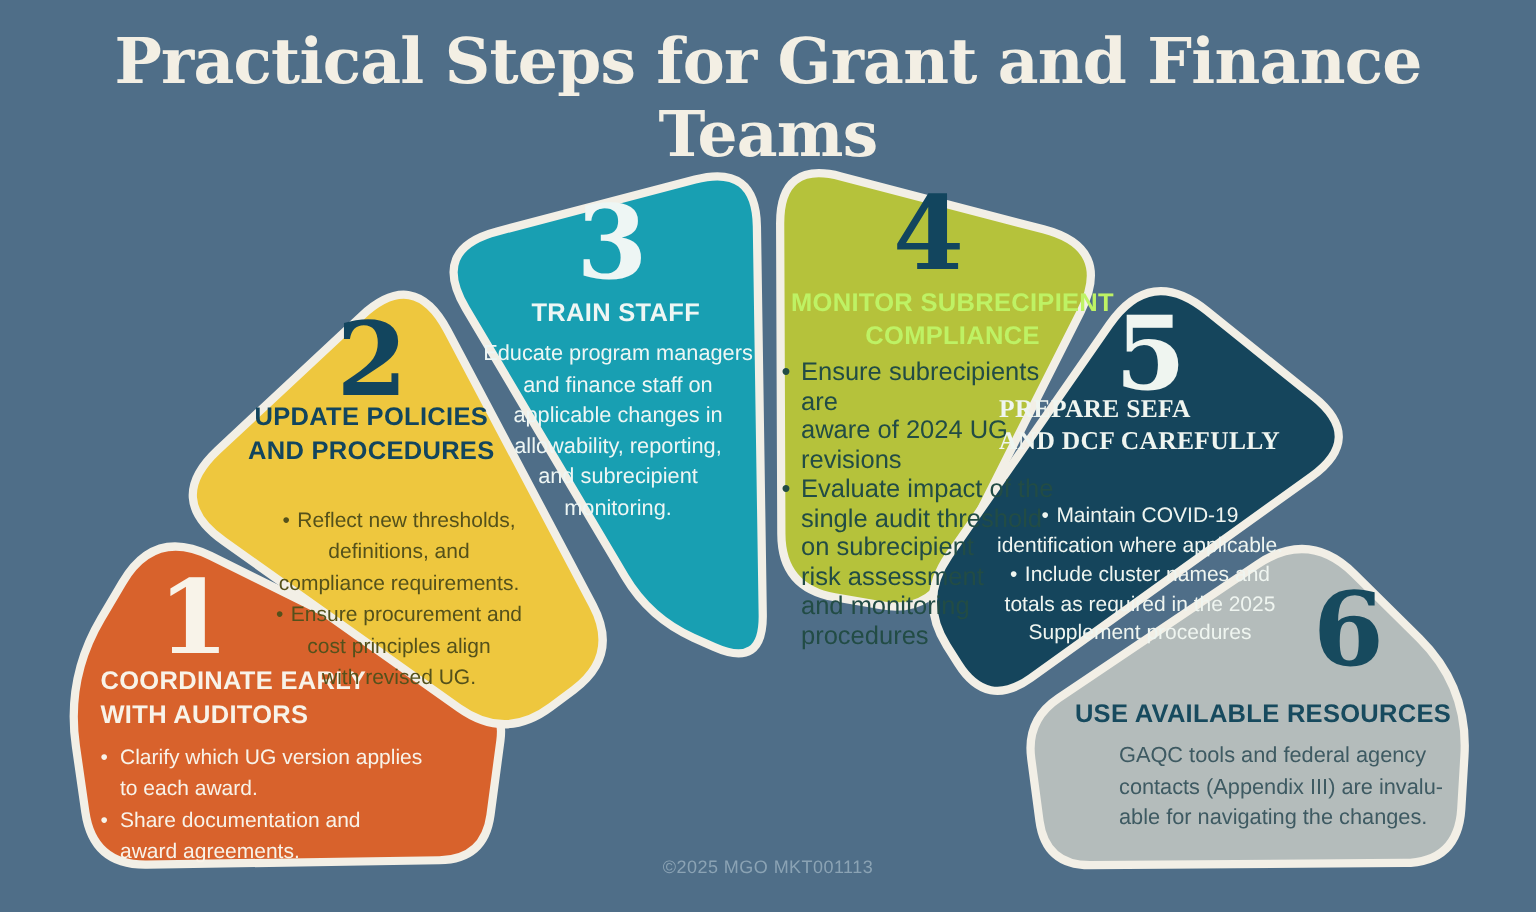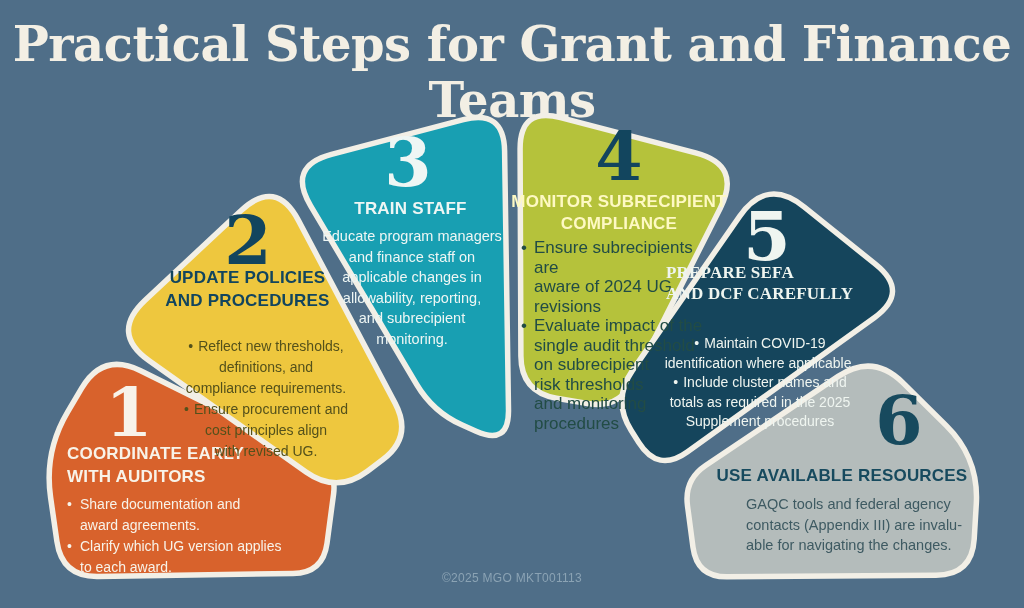--- a/index.html
+++ b/index.html
@@ -6,21 +6,21 @@
   #canvas{
     position:relative;width:1024px;height:608px;overflow:hidden;
     background:#4f6e88;
     font-family:"Liberation Sans",sans-serif;
   }
   svg.shapes{position:absolute;left:0;top:0;width:1024px;height:608px;}
   svg.shapes path{stroke:#f2efe6;stroke-width:5.5;stroke-linejoin:round;}
   .abs{position:absolute;white-space:pre-line;}
   .main-title{
     left:0;top:16px;width:1024px;text-align:center;
-    font-family:"DejaVu Serif",serif;font-weight:bold;font-size:48px;
+    font-family:"DejaVu Serif",serif;font-weight:bold;font-size:42px;
     letter-spacing:-0.5px;color:#f3efe4;
   }
   .num{
     font-family:"DejaVu Serif",serif;font-weight:bold;font-size:68px;line-height:1;
     text-align:center;
   }
   .seg-title{font-weight:bold;font-size:17px;line-height:23px;letter-spacing:.2px;}
   .seg-body{font-size:14px;line-height:21px;}
   .bi{position:relative;padding-left:13px;}
   .bi::before{content:"\2022";position:absolute;left:0;top:0;}
@@ -63,50 +63,50 @@
     <path id="petal-2" fill="#eec73e" d="M149.2 360.8 Q110 333 145.1 300.2 L240.9 210.8 Q276 178 298.4 220.4 L395.2 403.4 Q413 437 382.6 459.8 L367.4 471.2 Q337 494 306.0 472.0 Z"></path>
     <path id="petal-3" fill="#189fb2" d="M310.5 205.6 Q287 166 331.5 154.3 L463.4 119.7 Q504 109 504.6 151.0 L508.5 410.0 Q509 446 476.1 431.3 L462.2 425.1 Q433 412 416.7 384.5 Z"></path>
     <path id="petal-4" fill="#b5c23b" d="M520.1 149.0 Q520 107 560.6 117.6 L695.6 152.9 Q742 165 720.4 207.9 L633.4 380.4 Q619 409 587.5 403.5 L556.5 398.2 Q521 392 520.9 356.0 Z"></path>
     <path id="petal-5" fill="#15455c" d="M739.6 216.4 Q767 177 804.4 207.1 L875.7 264.4 Q910 292 874.3 317.7 L687.2 452.0 Q658 473 638.8 442.5 L631.2 430.5 Q612 400 632.5 370.4 Z"></path>
     <path id="petal-6" fill="#b4bcbb" d="M838.1 376.4 Q873 353 902.8 382.6 L946.3 425.6 Q979 458 976.3 503.9 L974.2 539.1 Q972 575 936.0 575.3 L727.0 576.8 Q697 577 693.0 547.3 L687.5 505.8 Q684 480 705.6 465.5 Z"></path>
   </svg>
 
   <div class="abs num num1" style="color: rgb(248, 243, 233);">1</div>
   <div class="abs seg-title t1" style="color: rgb(248, 243, 233);">COORDINATE EARLY
 WITH AUDITORS</div>
-  <div class="abs seg-body b1" style="color: rgb(248, 243, 233);"><div class="bi">Share documentation and
-award agreements.</div><div class="bi">Clarify which UG version applies
-to each award.</div></div>
+  <div class="abs seg-body b1" style="color: rgb(248, 243, 233);"><div class="bi">Clarify which UG version applies
+to each award.</div><div class="bi">Share documentation and
+award agreements.</div></div>
 
   <div class="abs num num2" style="color: rgb(18, 69, 94);">2</div>
   <div class="abs seg-title t2" style="color: rgb(18, 69, 94);">UPDATE POLICIES
 AND PROCEDURES</div>
   <div class="abs seg-body center-list b2" style="color: rgb(84, 81, 27);"><div class="bi">Reflect new thresholds,
 definitions, and
 compliance requirements.</div><div class="bi">Ensure procurement and
 cost principles align
 with revised UG.</div></div>
 
   <div class="abs num num3" style="color: rgb(238, 246, 244);">3</div>
   <div class="abs seg-title t3" style="color: rgb(238, 246, 244);">TRAIN STAFF</div>
   <div class="abs seg-body b3" style="color: rgb(238, 246, 244);">Educate program managers
 and finance staff on
 applicable changes in
 allowability, reporting,
 and subrecipient
 monitoring.</div>
 
   <div class="abs num num4" style="color: rgb(18, 69, 94);">4</div>
-  <div class="abs seg-title t4" style="color: #fef9c3;">MONITOR SUBRECIPIENT
+  <div class="abs seg-title t4" style="color: #bef264; padding-left: 16px;">MONITOR SUBRECIPIENT
 COMPLIANCE</div>
   <div class="abs seg-body b4" style="color: rgb(34, 76, 69);"><div class="bi">Ensure subrecipients are
 aware of 2024 UG revisions</div><div class="bi">Evaluate impact of the
 single audit threshold
 on subrecipient
-risk thresholds
+risk assessment
 and monitoring
 procedures</div></div>
 
   <div class="abs num num5" style="color: rgb(239, 245, 240);">5</div>
   <div class="abs seg-title t5" style="color: rgb(239, 245, 240);">PREPARE SEFA
 AND DCF CAREFULLY</div>
   <div class="abs seg-body center-list b5" style="color: rgb(239, 245, 240);"><div class="bi">Maintain COVID-19
 identification where applicable.</div><div class="bi">Include cluster names and
 totals as required in the 2025
 Supplement procedures</div></div>

